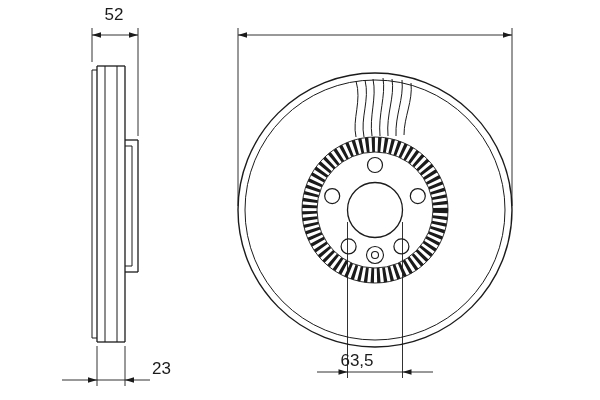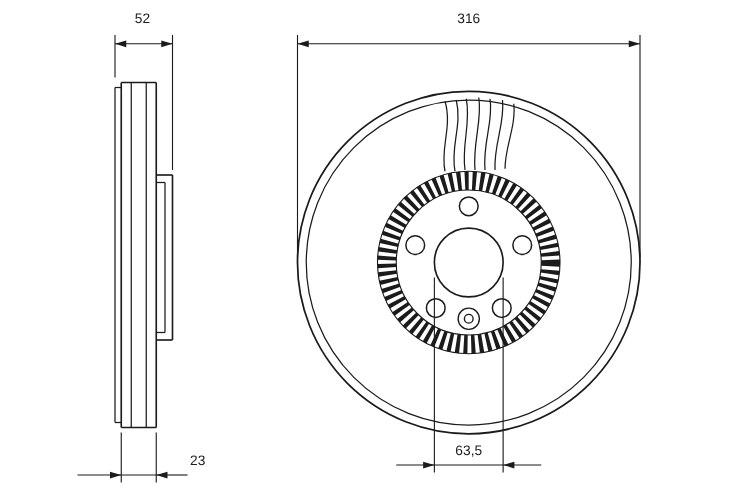--- a/index.html
+++ b/index.html
@@ -16,29 +16,29 @@
     font-family: "Liberation Sans", sans-serif;
   }
   .drawing-svg {
     position: absolute;
     left: 0;
     top: 0;
   }
   .dim-label {
     position: absolute;
     color: #1b1b1b;
-    font-size: 11px;
+    font-size: 17px;
     line-height: 18px;
     white-space: nowrap;
   }
   .dim-label.center { text-align: center; }
   #label-52   { left: 91px;  top: 6px;   width: 46px; }
   #label-316  { left: 348px; top: 6px;   width: 54px; }
   #label-28   { left: 152px; top: 360px; width: 40px; }
-  #label-63-5 { left: 353px; top: 352px; width: 44px; }
+  #label-63-5 { left: 335px; top: 352px; width: 44px; }
 </style>
 </head>
 <body>
 
 <div class="canvas">
 
   <svg class="drawing-svg" width="600" height="400" viewBox="0 0 600 400">
     <g stroke="#1b1b1b" fill="none">
 
       <g stroke-width="1.3">
@@ -135,17 +135,16 @@
           <line x1="402.5" y1="372" x2="433" y2="372"></line>
           <polygon points="347.5,372 338.5,369.3 338.5,374.7" fill="#1b1b1b" stroke="none"></polygon>
           <polygon points="402.5,372 411.5,369.3 411.5,374.7" fill="#1b1b1b" stroke="none"></polygon>
         </g>
 
       </g>
     </g>
   </svg>
 
   <div id="label-52" class="dim-label center">52</div>
-  <div id="label-316" class="dim-label center">316</div>
   <div id="label-28" class="dim-label">23</div>
   <div id="label-63-5" class="dim-label center">63,5</div>
 
 </div>
 
 </body></html>

